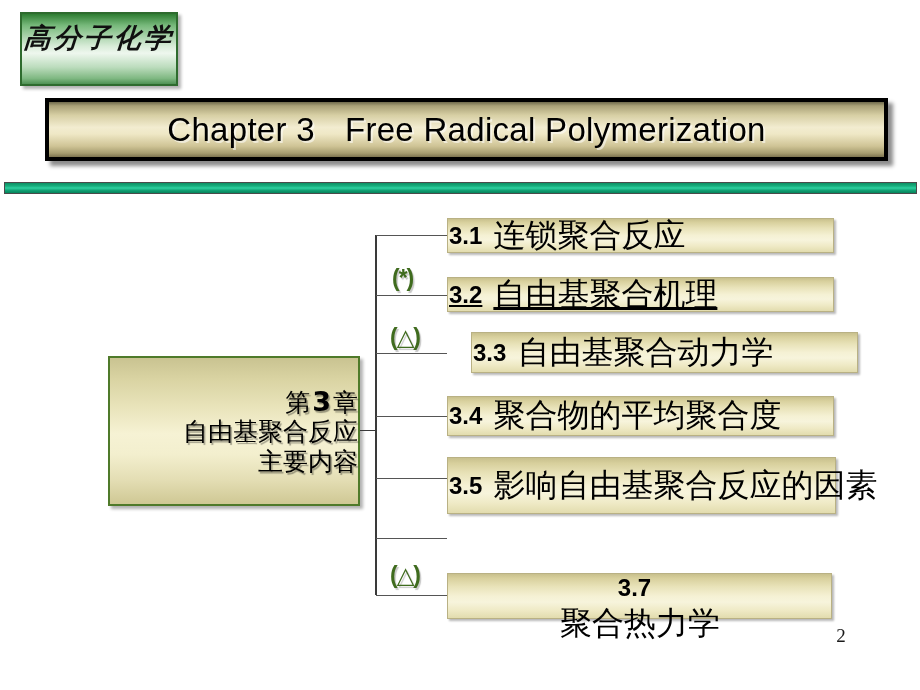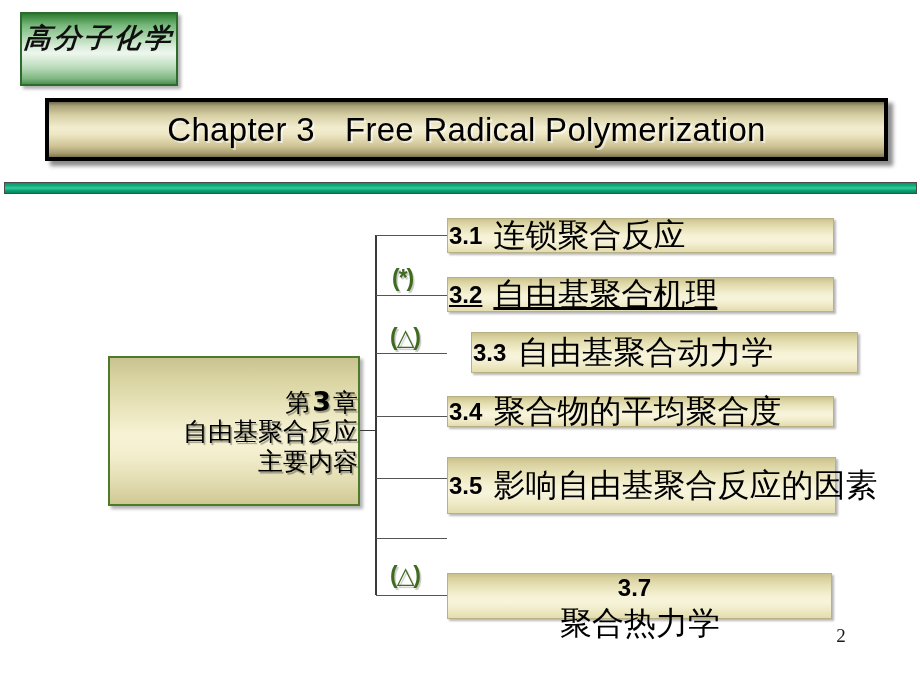--- a/index.html
+++ b/index.html
@@ -273,21 +273,21 @@
     <div class="item-box" style="left:447px; top:277px; width:387px; height:35px;text-decoration:underline;">
       <span class="item-num">3.2</span>
       <span class="item-label">自由基聚合机理</span>
     </div>
 
     <div class="item-box" style="left:447px; top:332px; width:387px; height:41px;margin-left:24px;">
       <span class="item-num">3.3</span>
       <span class="item-label">自由基聚合动力学</span>
     </div>
 
-    <div class="item-box" style="left:447px; top:396px; width:387px; height:31px;">
+    <div class="item-box" style="left:447px; top:396px; width:387px; height:40px;">
       <span class="item-num">3.4</span>
       <span class="item-label">聚合物的平均聚合度</span>
     </div>
 
     <div class="item-box" style="left:447px; top:457px; width:389px; height:57px;">
       <span class="item-num">3.5</span>
       <span class="item-label">影响自由基聚合反应的因素</span>
     </div>
 
 

